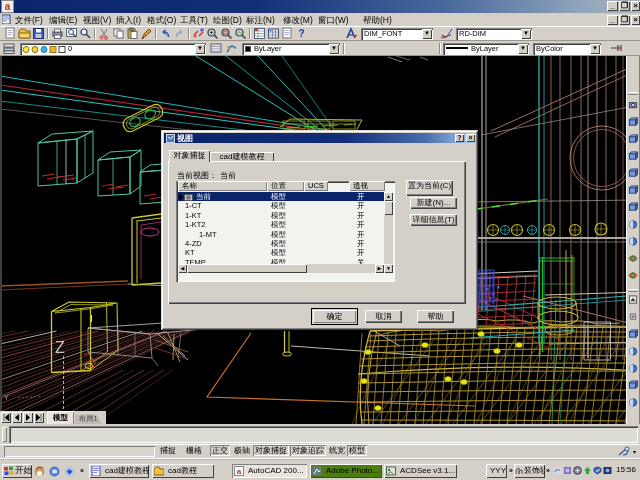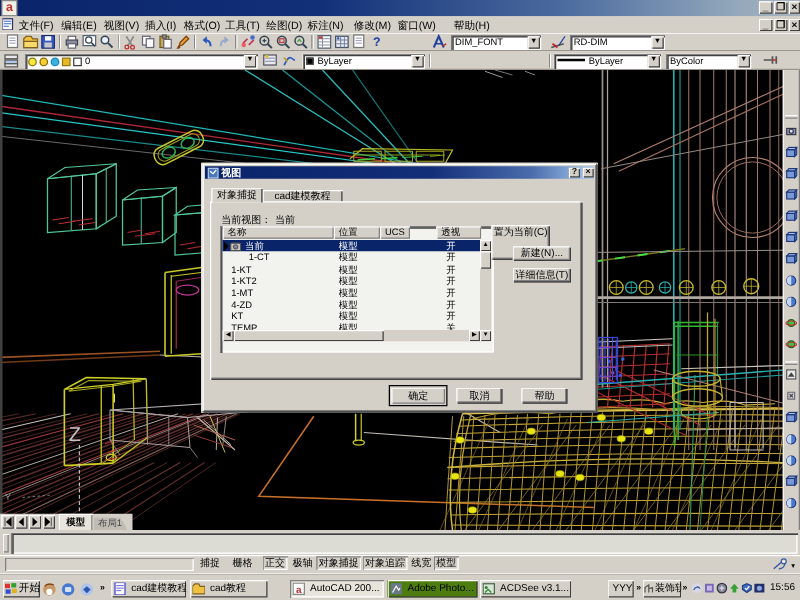--- a/index.html
+++ b/index.html
@@ -679,36 +679,36 @@
           <svg style="position:absolute;left:1px;top:1px" width="14" height="8" viewBox="0 0 14 8">
               <path d="M0 0l4 4-4 4z" fill="#000"></path>
               <rect x="5.5" y="1.5" width="8" height="6" rx="1" fill="#c8c4bc" stroke="#555"></rect>
               <circle cx="9.5" cy="4.5" r="1.8" fill="#889" stroke="#334" stroke-width="0.6"></circle>
             </svg>
             <span style="left:18px">当前</span>
             <span style="left:93px">模型</span>
             <span style="left:179px">开</span>
         </div>
         <div class="lrow" style="top:20.4px">
-            <span style="left:21px">1-CT</span>
+            <span style="left:7px">1-CT</span>
             <span style="left:93px">模型</span>
             <span style="left:179px">开</span>
           </div>
         <div class="lrow" style="top:29.8px">
             <span style="left:7px">1-KT</span>
             <span style="left:93px">模型</span>
             <span style="left:179px">开</span>
           </div>
         <div class="lrow" style="top:39.2px">
             <span style="left:7px">1-KT2</span>
             <span style="left:93px">模型</span>
             <span style="left:179px">开</span>
           </div>
         <div class="lrow" style="top:48.6px">
-            <span style="left:7px">1-MT</span>
+            <span style="left:21px">1-MT</span>
             <span style="left:93px">模型</span>
             <span style="left:179px">开</span>
           </div>
         <div class="lrow" style="top:58px">
             <span style="left:7px">4-ZD</span>
             <span style="left:93px">模型</span>
             <span style="left:179px">开</span>
           </div>
         <div class="lrow" style="top:67.4px">
             <span style="left:7px">KT</span>
@@ -724,21 +724,21 @@
           <div class="sbtn" style="left:0;top:0;width:9px;height:9px;line-height:9px">▲</div>
           <div class="sbtn" style="left:0;top:9px;width:9px;height:14px"></div>
           <div class="sbtn" style="left:0;top:72px;width:9px;height:9px;line-height:9px">▼</div>
         </div>
         <div class="sb" style="left:2px;top:83px;width:206px;height:9px">
           <div class="sbtn" style="left:0;top:0;width:9px;height:9px;line-height:9px">◀</div>
           <div class="sbtn" style="left:9px;top:0;width:120px;height:9px"></div>
           <div class="sbtn" style="left:197px;top:0;width:9px;height:9px;line-height:9px">▶</div>
         </div>
       </div>
-      <div class="b3" style="left:232px;top:50px;width:47px;height:28px;line-height:12px">置为当前(C)</div>
+      <div class="b3" style="left:245px;top:50px;width:47px;height:16px;line-height:12px">置为当前(C)</div>
       <div class="b3" style="left:249px;top:67px;width:47px;height:12px;line-height:12px">新建(N)...</div>
       <div class="b3" style="left:249px;top:84px;width:47px;height:12px;line-height:12px">详细信息(T)</div>
       <div style="position:absolute;left:151px;top:179px;width:45px;height:15px;background:#d4d0c8;box-shadow:0 0 0 1px #000;text-align:center;font-size:8px;line-height:15px">
           <span style="box-shadow:inset 1px 1px 0 #fff,inset -1px -1px 0 #808080;display:block;margin:1px;height:13px;line-height:13px">确定</span>
         </div>
       <div class="b3" style="left:204px;top:180px;width:37px;height:13px;line-height:13px">取消</div>
       <div class="b3" style="left:256px;top:180px;width:37px;height:13px;line-height:13px">帮助</div>
     </div>
   </div>
   <div class="abs" id="cmd">

